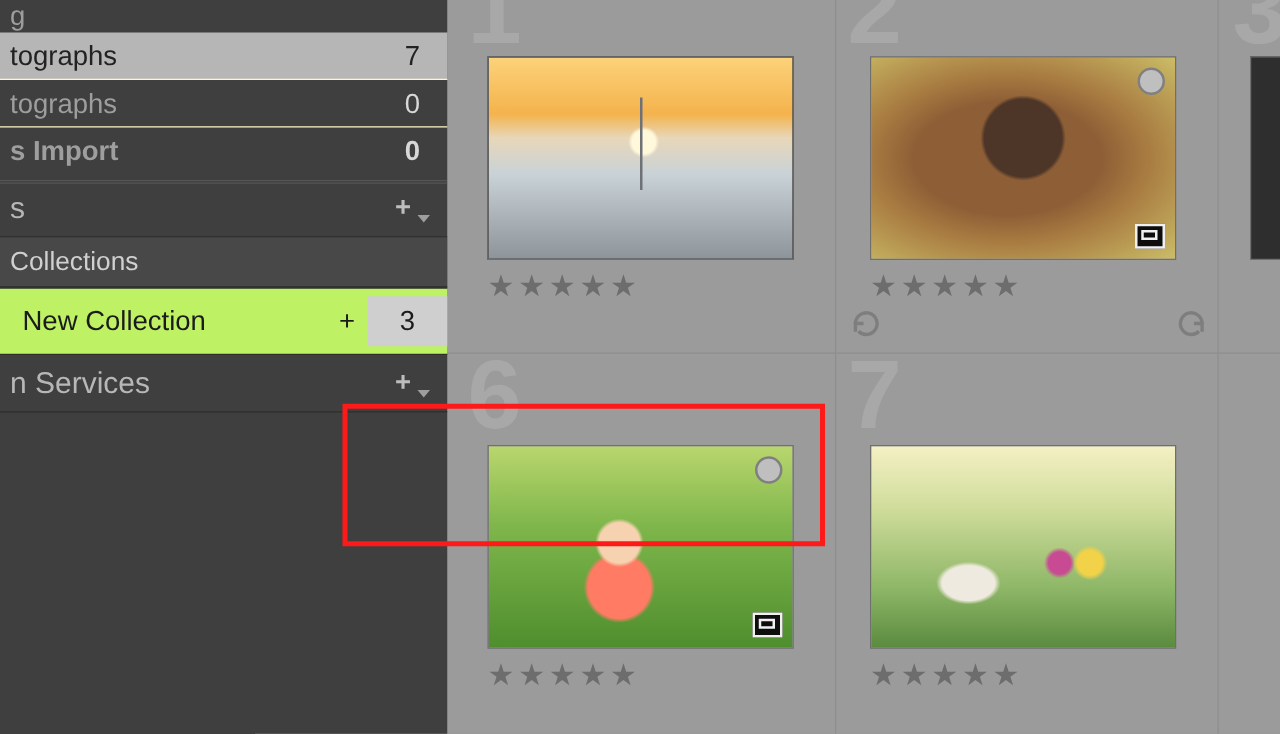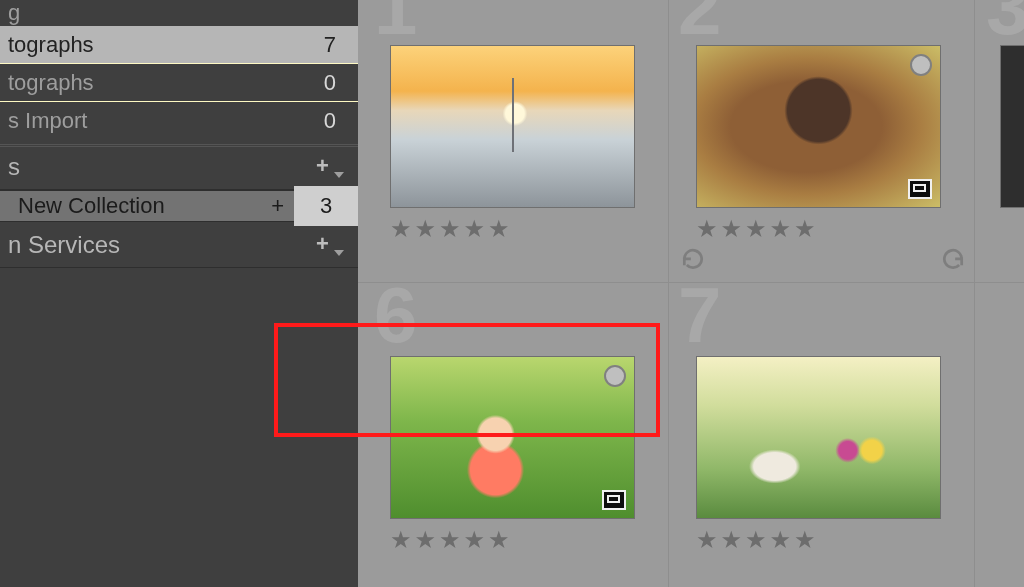--- a/index.html
+++ b/index.html
@@ -32,22 +32,22 @@
   .plus-icon::after {content:""; position:absolute; right:-8px; bottom:-1px; width:0; height:0;
       border-left:5px solid transparent; border-right:5px solid transparent; border-top:6px solid #9e9e9e;}
 
   .sub-header {
     display:flex; align-items:center; height:40px; padding:0 22px 0 8px;
     font-size:21px; color:#d0d0d0; background:#484848;
     border-bottom:1px solid #2b2b2b;
   }
 
   .new-row {
-    display:flex; align-items:center; height:30px;
-    background:#737373;
+    display:flex; align-items:center; height:52px;
+    background:#bef264;
   }
   .new-row .label { flex:1; padding-left:18px; font-size:22px; color:#1b1b1b; }
   .new-row .plus-small { font-size:22px; color:#1b1b1b; padding:0 10px; }
   .new-row .count-box {
     width:64px; height:40px; display:flex; align-items:center; justify-content:center;
     background:#cfcfcf; color:#1b1b1b; font-size:22px;
     border-left: none;
   }
   .new-row-wrap{ border-top:1px solid #2e2e2e; border-bottom:1px solid #2e2e2e; }
 
@@ -143,33 +143,36 @@
   </div>
 
   <div class="row selected">
     <span>tographs</span>
     <span class="count">7</span>
   </div>
   <div class="row dim">
     <span>tographs</span>
     <span class="count">0</span>
   </div>
-  <div class="row dim" style="border-bottom:none;">
+  <div class="row dim" style="border-bottom:none;font-weight:bold;">
     <span>s Import</span>
     <span class="count">0</span>
   </div>
 
   <div class="thin-divider" style="top:146px;"></div>
 
   <div class="section-header" style="margin-top:4px;">
     <span>s</span>
     <span class="plus-icon"></span>
   </div>
 
 
+  <div class="sub-header">
+    <span>Collections</span>
+  </div>
 
   <div class="new-row-wrap">
     <div class="new-row">
       <span class="label">New Collection</span>
       <span class="plus-small">+</span>
       <span class="count-box">3</span>
     </div>
   </div>
 
   <div class="section-header" style="border-top:none;">

